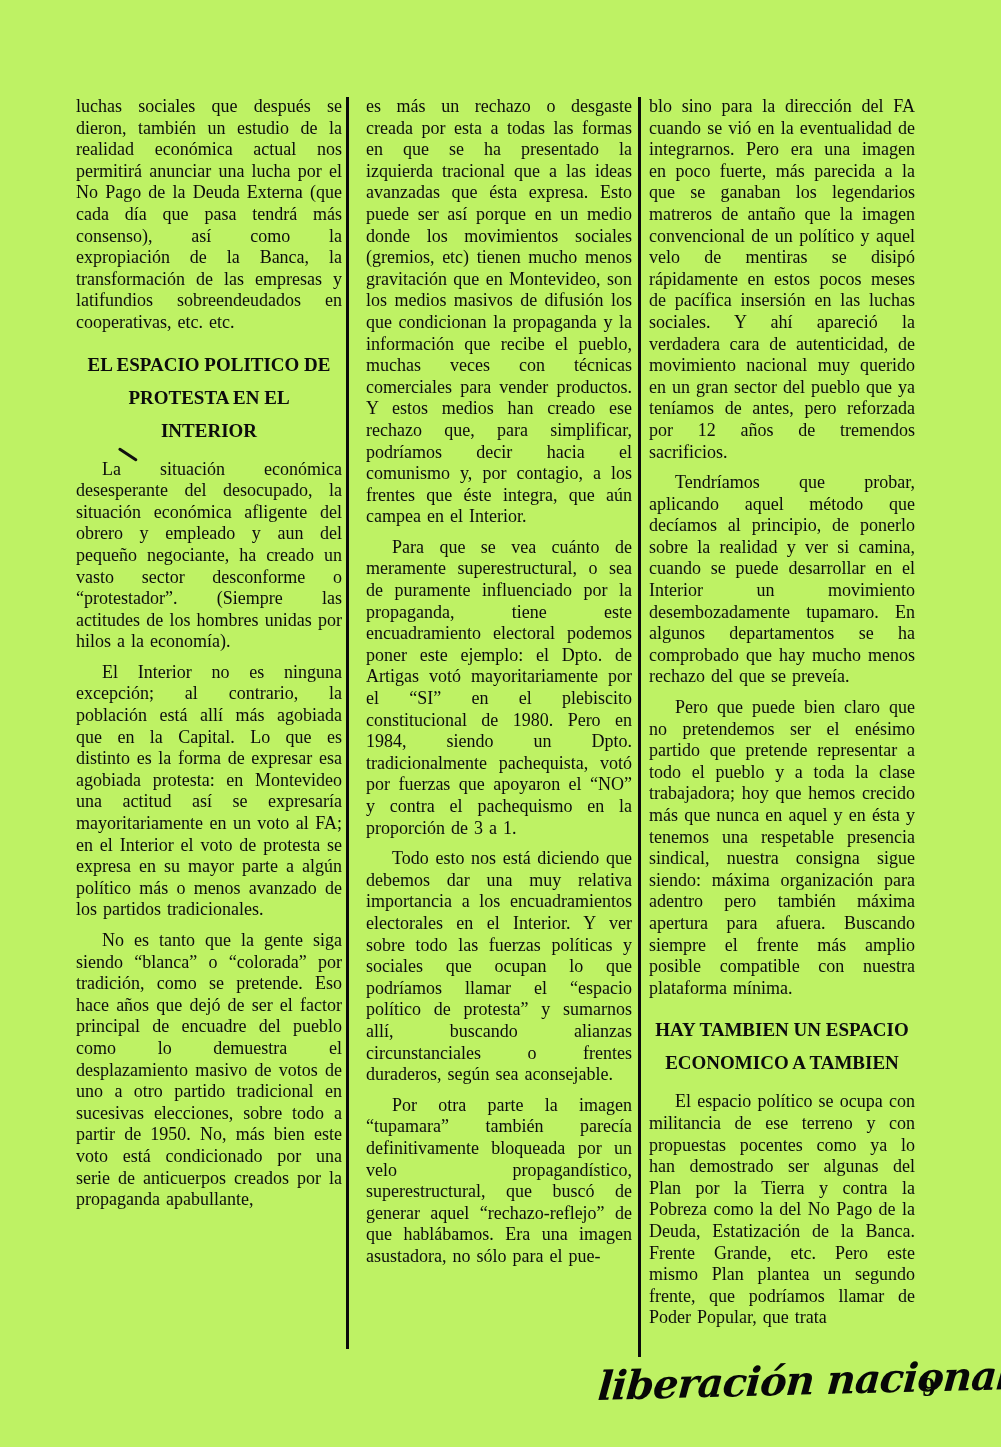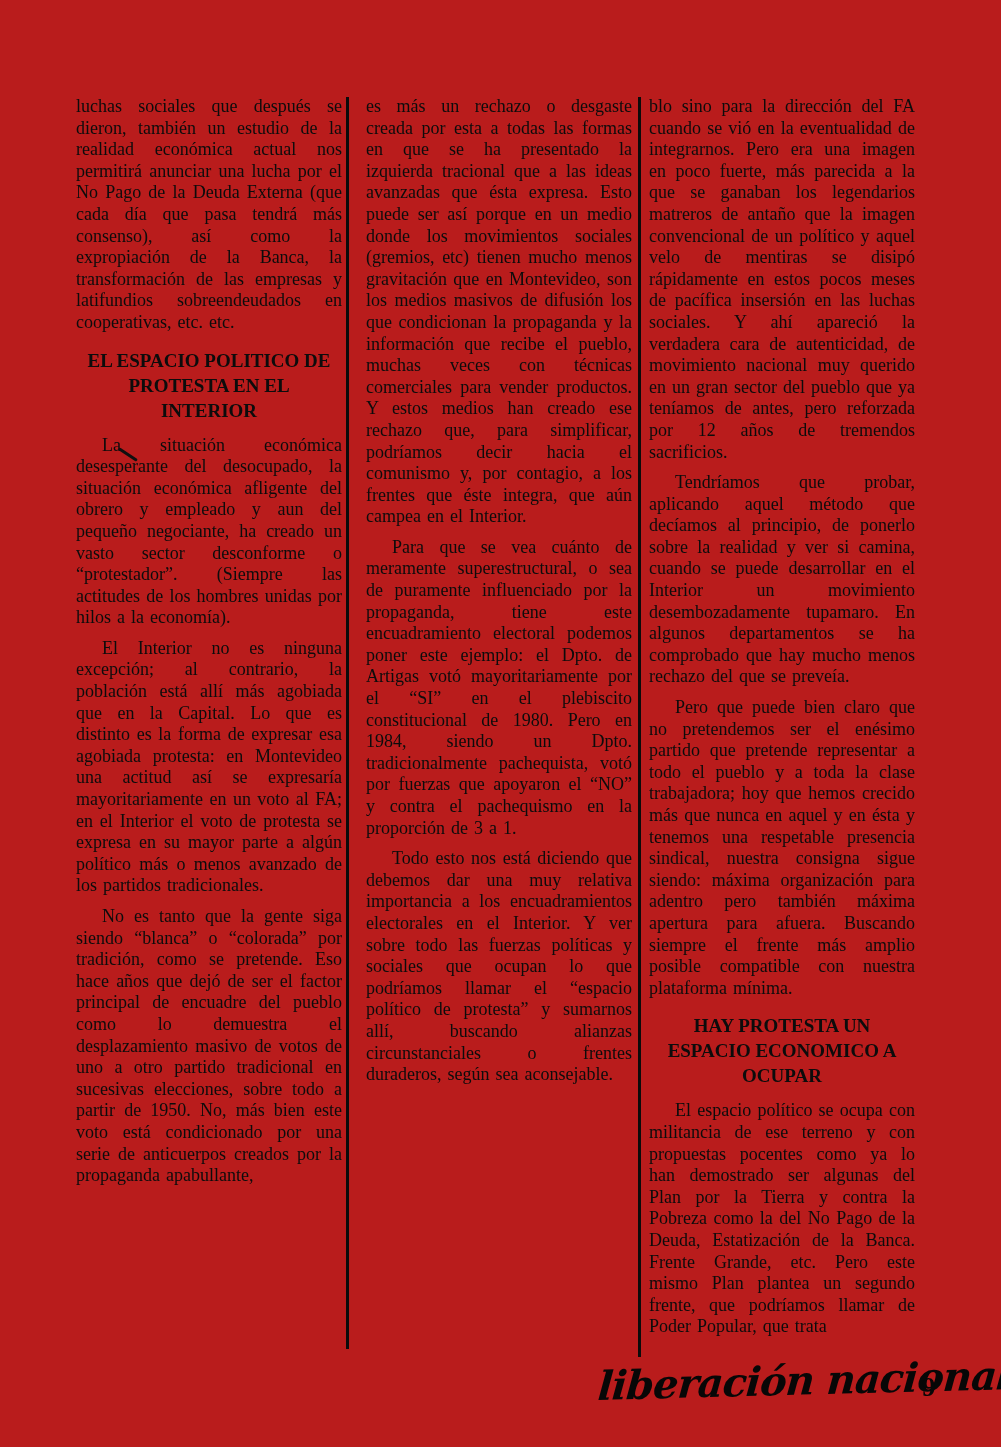--- a/index.html
+++ b/index.html
@@ -8,21 +8,21 @@
     width: 1001px;
     height: 1447px;
     background: #ffffff;
     overflow: hidden;
   }
 
   .page {
     position: relative;
     width: 1001px;
     height: 1447px;
-    background: #b91c1c;
+    background: #bef264;
     color: #0c0c0c;
     font-family: "Liberation Serif", "DejaVu Serif", serif;
   }
 
   
   .col {
     position: absolute;
     top: 96px;
     font-size: 18px;
     line-height: 21.6px;
@@ -36,21 +36,21 @@
   .col-2 { left: 366px; width: 266px; }
   .col-3 { left: 649px; width: 266px; }
 
   .para { margin-bottom: 9px; }
   .para.indent { text-indent: 26px; }
 
   .heading {
     font-weight: bold;
     text-align: center;
     font-size: 19px;
-    line-height: 25px;
+    line-height: 33px;
     margin: 14px 6px 12px 6px;
     hyphens: none;
     -webkit-hyphens: none;
     word-spacing: normal;
   }
 
   
   .rule {
     position: absolute;
     top: 97px;
@@ -112,28 +112,29 @@
   </div>
 
   <div class="pen-mark"></div>
 
   <div class="rule rule-1"></div>
 
   <div class="col col-2">
     <p class="para">es más un rechazo o desgaste creada por esta a todas las formas en que se ha presentado la izquierda tracional que a las ideas avanzadas que ésta expresa. Esto puede ser así porque en un medio donde los movimientos sociales (gremios, etc) tienen mucho menos gravitación que en Montevideo, son los medios masivos de difusión los que condicionan la propaganda y la información que recibe el pueblo, muchas veces con técnicas comerciales para vender productos. Y estos medios han creado ese rechazo que, para simplificar, podríamos decir hacia el comunismo y, por contagio, a los frentes que éste integra, que aún campea en el Interior.</p>
     <p class="para indent">Para que se vea cuánto de meramente superestructural, o sea de puramente influenciado por la propaganda, tiene este encuadramiento electoral podemos poner este ejemplo: el Dpto. de Artigas votó mayoritariamente por el “SI” en el plebiscito constitucional de 1980. Pero en 1984, siendo un Dpto. tradicionalmente pachequista, votó por fuerzas que apoyaron el “NO” y contra el pachequismo en la proporción de 3 a 1.</p>
     <p class="para indent">Todo esto nos está diciendo que debemos dar una muy relativa importancia a los encuadramientos electorales en el Interior. Y ver sobre todo las fuerzas políticas y sociales que ocupan lo que podríamos llamar el “espacio político de protesta” y sumarnos allí, buscando alianzas circunstanciales o frentes duraderos, según sea aconsejable.</p>
+    <p class="para indent">Por otra parte la imagen “tupamara” también parecía definitivamente bloqueada por un velo propagandístico, superestructural, que buscó de generar aquel “rechazo-reflejo” de que hablábamos. Era una imagen asustadora, no sólo para el pue-</p>
   </div>
 
   <div class="rule rule-2"></div>
 
   <div class="col col-3">
     <p class="para">blo sino para la dirección del FA cuando se vió en la eventualidad de integrarnos. Pero era una imagen en poco fuerte, más parecida a la que se ganaban los legendarios matreros de antaño que la imagen convencional de un político y aquel velo de mentiras se disipó rápidamente en estos pocos meses de pacífica insersión en las luchas sociales. Y ahí apareció la verdadera cara de autenticidad, de movimiento nacional muy querido en un gran sector del pueblo que ya teníamos de antes, pero reforzada por 12 años de tremendos sacrificios.</p>
     <p class="para indent">Tendríamos que probar, aplicando aquel método que decíamos al principio, de ponerlo sobre la realidad y ver si camina, cuando se puede desarrollar en el Interior un movimiento desembozadamente tupamaro. En algunos departamentos se ha comprobado que hay mucho menos rechazo del que se preveía.</p>
     <p class="para indent">Pero que puede bien claro que no pretendemos ser el enésimo partido que pretende representar a todo el pueblo y a toda la clase trabajadora; hoy que hemos crecido más que nunca en aquel y en ésta y tenemos una respetable presencia sindical, nuestra consigna sigue siendo: máxima organización para adentro pero también máxima apertura para afuera. Buscando siempre el frente más amplio posible compatible con nuestra plataforma mínima.</p>
-    <h2 class="heading">HAY PROTESTA UN ESPACIO ECONOMICO A OCUPAR</h2>
+    <h2 class="heading">HAY TAMBIEN UN ESPACIO ECONOMICO A TAMBIEN</h2>
     <p class="para indent">El espacio político se ocupa con militancia de ese terreno y con propuestas pocentes como ya lo han demostrado ser algunas del Plan por la Tierra y contra la Pobreza como la del No Pago de la Deuda, Estatización de la Banca. Frente Grande, etc. Pero este mismo Plan plantea un segundo frente, que podríamos llamar de Poder Popular, que trata</p>
   </div>
 
   <div class="footer-logo">liberación nacional</div>
   <div class="footer-page-number">9</div>
 
 </div>
 
 </body></html>

